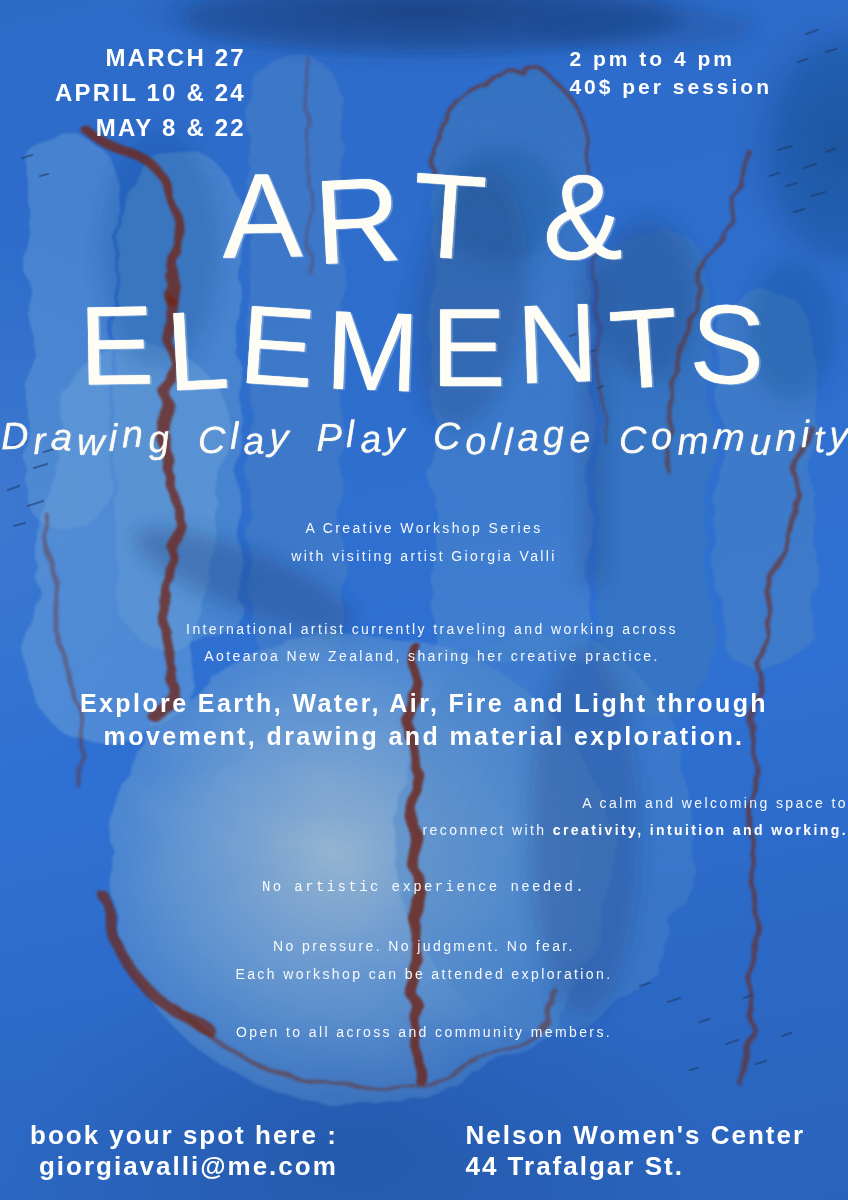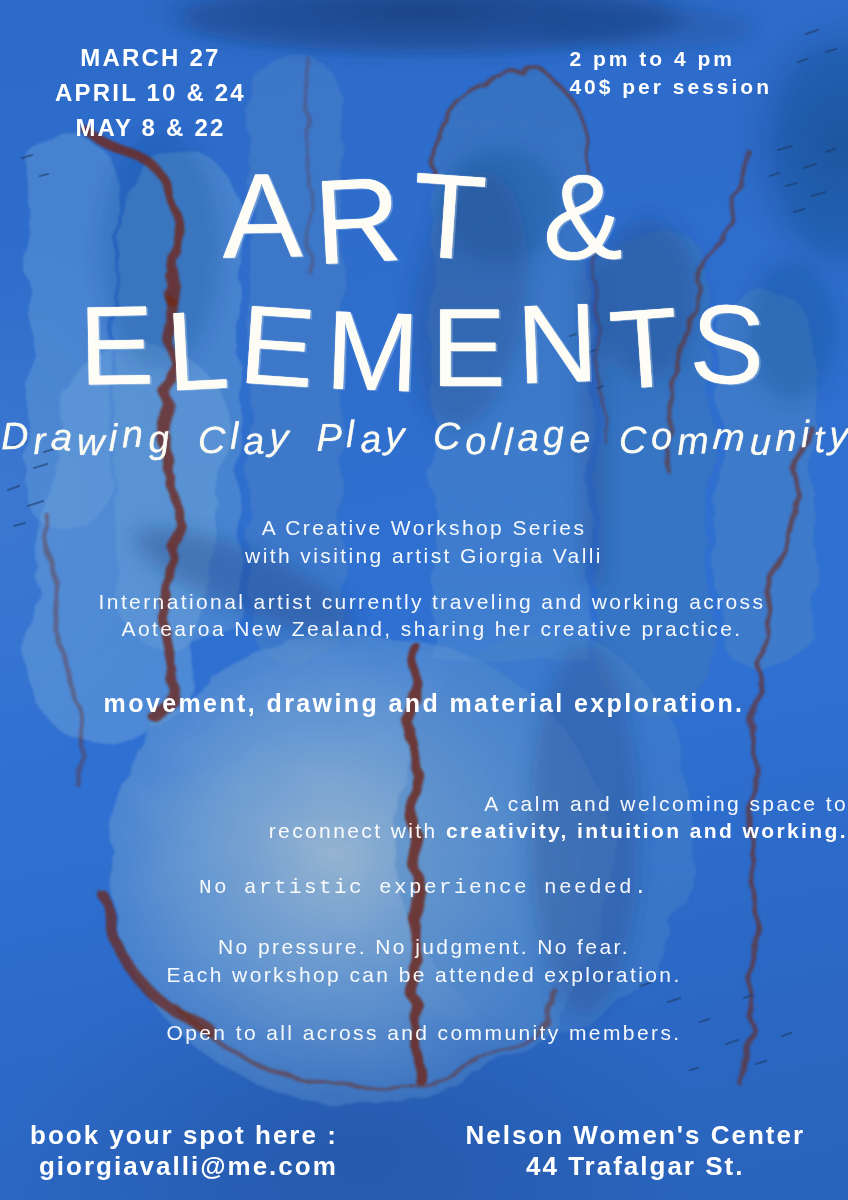--- a/index.html
+++ b/index.html
@@ -8,43 +8,43 @@
     font-family:"Liberation Sans",sans-serif;
     background:
       radial-gradient(ellipse 420px 70px at 50% 1%, rgba(16,42,90,.5), transparent 70%),
       radial-gradient(ellipse 160px 200px at 99% 12%, rgba(16,42,90,.28), transparent 70%),
       radial-gradient(ellipse 300px 420px at 0% 42%, rgba(255,255,255,.07), transparent 65%),
       radial-gradient(ellipse 500px 300px at 42% 96%, rgba(13,36,80,.18), transparent 70%),
       linear-gradient(168deg, var(--base-blue,#2d6bc9) 0%, #2e6ecd 35%, #2f71d3 58%, #2b67c3 85%, #2a63bb 100%);
   }
   .art{position:absolute;left:0;top:0;width:848px;height:1200px;}
   .txt{position:absolute;left:0;right:0;text-align:center;color:rgba(255,255,255,.96);white-space:nowrap;}
-  .dates{position:absolute;left:55px;top:40px;text-align:center;color:#fff;
+  .dates{position:absolute;left:55px;top:40px;text-align:right;color:#fff;
          font-size:24px;font-weight:600;line-height:35px;letter-spacing:2.2px;}
   .times{position:absolute;right:76px;top:45px;color:#fff;
          font-size:21px;font-weight:700;line-height:28px;letter-spacing:3px;}
   .t1{top:152px;font-size:120px;line-height:130px;color:#fdfdf6;letter-spacing:.03em;
       text-shadow:0 0 1px #fff, 2px 1px 0 rgba(255,255,255,.25);}
   .t2{top:288px;font-size:112px;line-height:120px;color:#fdfdf6;letter-spacing:.035em;
       text-shadow:0 0 1px #fff, 2px 1px 0 rgba(255,255,255,.25);}
   .subtitle{top:414px;font-size:38px;line-height:48px;font-style:italic;letter-spacing:2px;
       word-spacing:9px;color:#fbfbf3;text-shadow:0 0 1px rgba(255,255,255,.8);}
   .scratchy .sc{display:inline-block;margin:0 .035em;}
-  .body-block{font-size:21px;font-weight:400;letter-spacing:2.4px;line-height:27px;color:rgba(255,255,255,.95);}
+  .body-block{font-size:14px;font-weight:400;letter-spacing:2.4px;line-height:27px;color:rgba(255,255,255,.95);}
   .series{top:514px;line-height:28px;}
-  .bio{top:588px;padding-left:16px;}
+  .bio{top:616px;padding-left:16px;}
   .explore{top:687px;font-size:25px;font-weight:700;line-height:33px;letter-spacing:2.4px;color:#fff;}
   .calm{top:790px;text-align:right;}
   .calm b{font-weight:700;color:#fff;}
   .experience{top:874px;font-family:Liberation Mono, monospace;}
   .pressure{top:933px;line-height:27.5px;}
   .open{top:1019px;}
   .bottom-left{position:absolute;left:30px;top:1120px;text-align:right;color:#fff;
          font-size:26px;font-weight:700;line-height:31px;letter-spacing:2px;white-space:nowrap;}
-  .bottom-right{position:absolute;right:43px;top:1120px;text-align:center;color:#fff;
+  .bottom-right{position:absolute;right:43px;top:1120px;text-align:left;color:#fff;
          font-size:26px;font-weight:700;line-height:31px;letter-spacing:2px;white-space:nowrap;}
 </style>
 </head>
 <body>
 
 <div class="poster">
 
   <svg class="art" viewBox="0 0 848 1200" preserveAspectRatio="none" aria-hidden="true">
     <defs>
       <filter id="wc" x="-15%" y="-15%" width="130%" height="130%">
@@ -139,20 +139,21 @@
     <div>A Creative Workshop Series</div>
     <div>with visiting artist Giorgia Valli</div>
   </div>
 
   <div class="txt body-block bio">
     <div>International artist currently traveling and working across</div>
     <div>Aotearoa New Zealand, sharing her creative practice.</div>
   </div>
 
   <div class="txt explore">
+    <div>Explore Earth, Water, Air, Fire and Light through</div>
     <div>movement, drawing and material exploration.</div>
   </div>
 
   <div class="txt body-block calm">
     <div>A calm and welcoming space to</div>
     <div><span>reconnect with </span><b>creativity, intuition and working.</b></div>
   </div>
 
   <div class="txt body-block experience">No artistic experience needed.</div>
 

